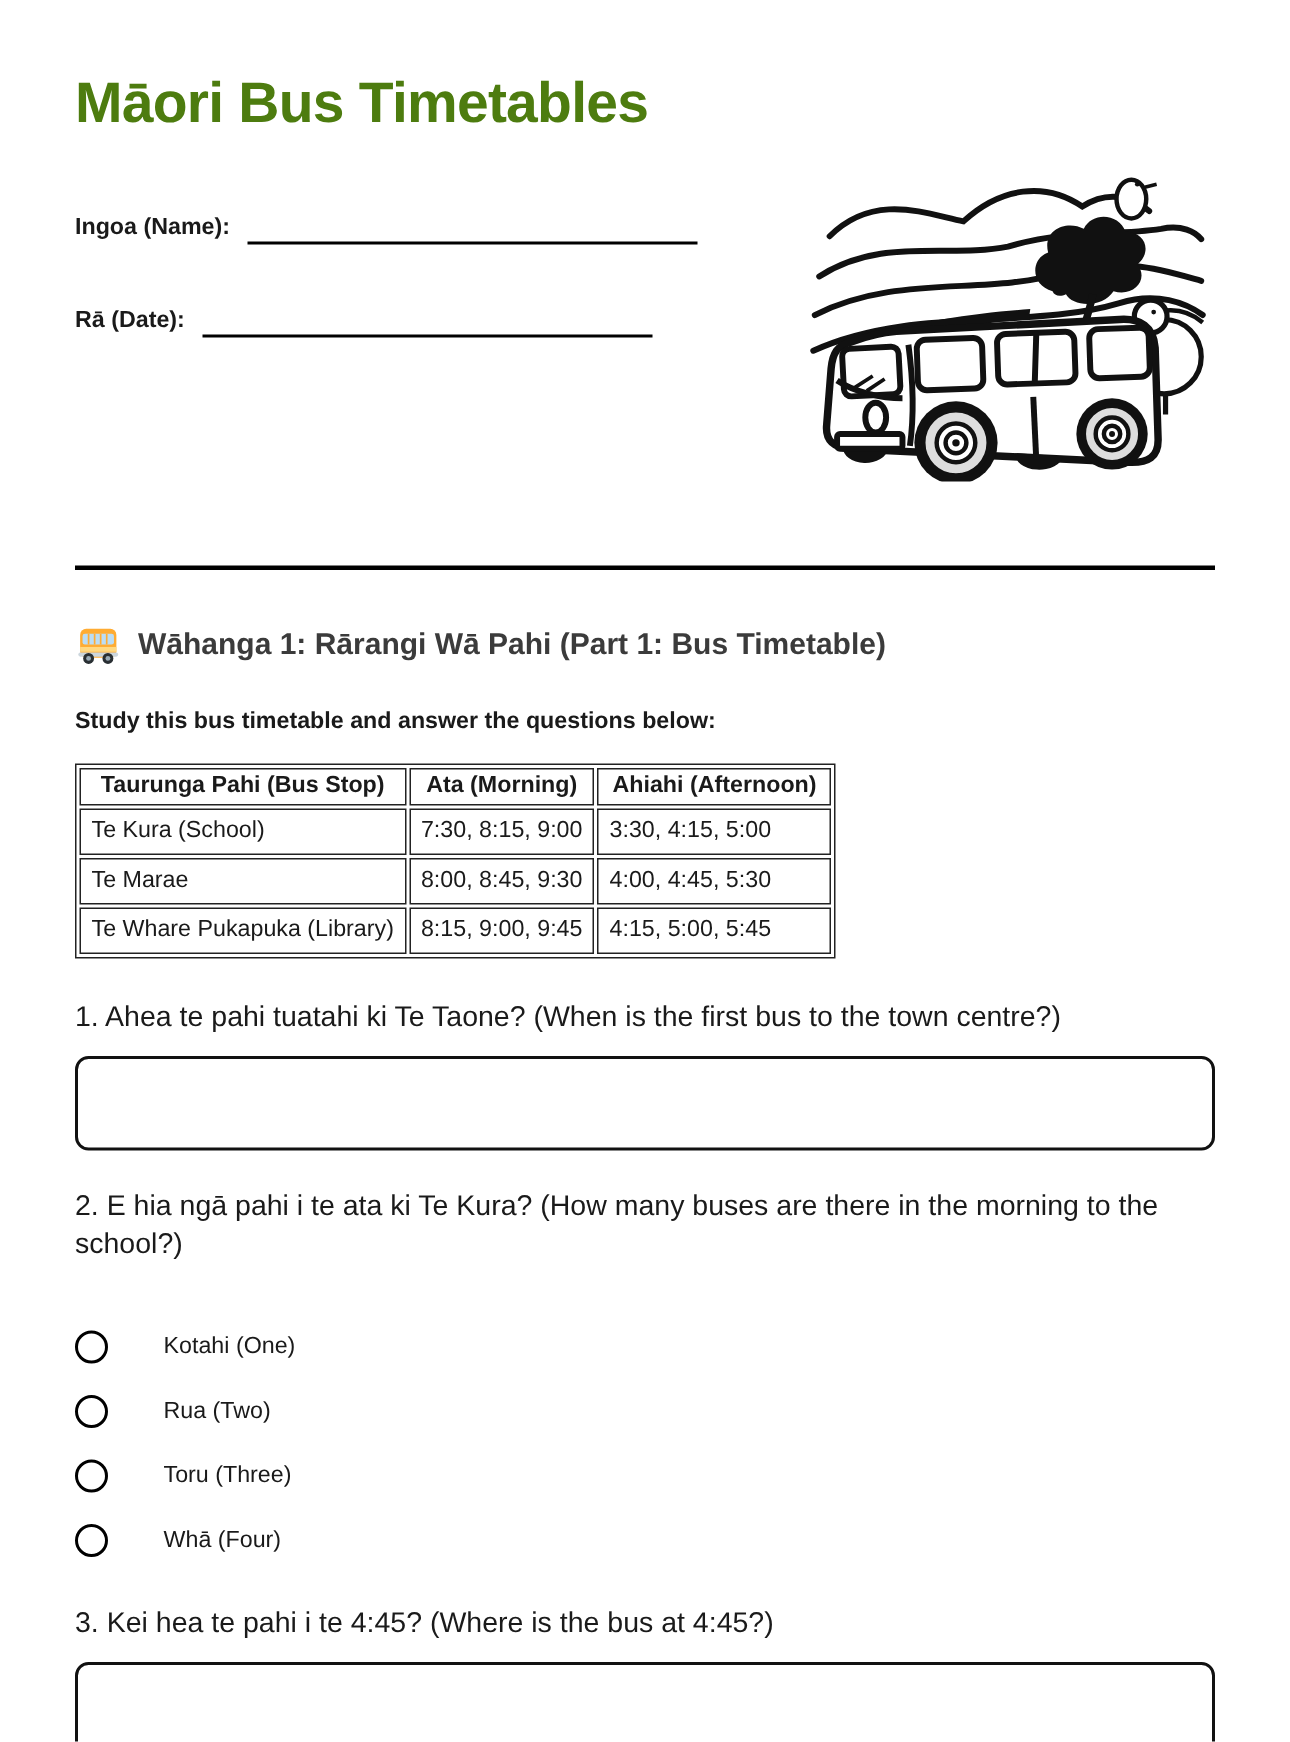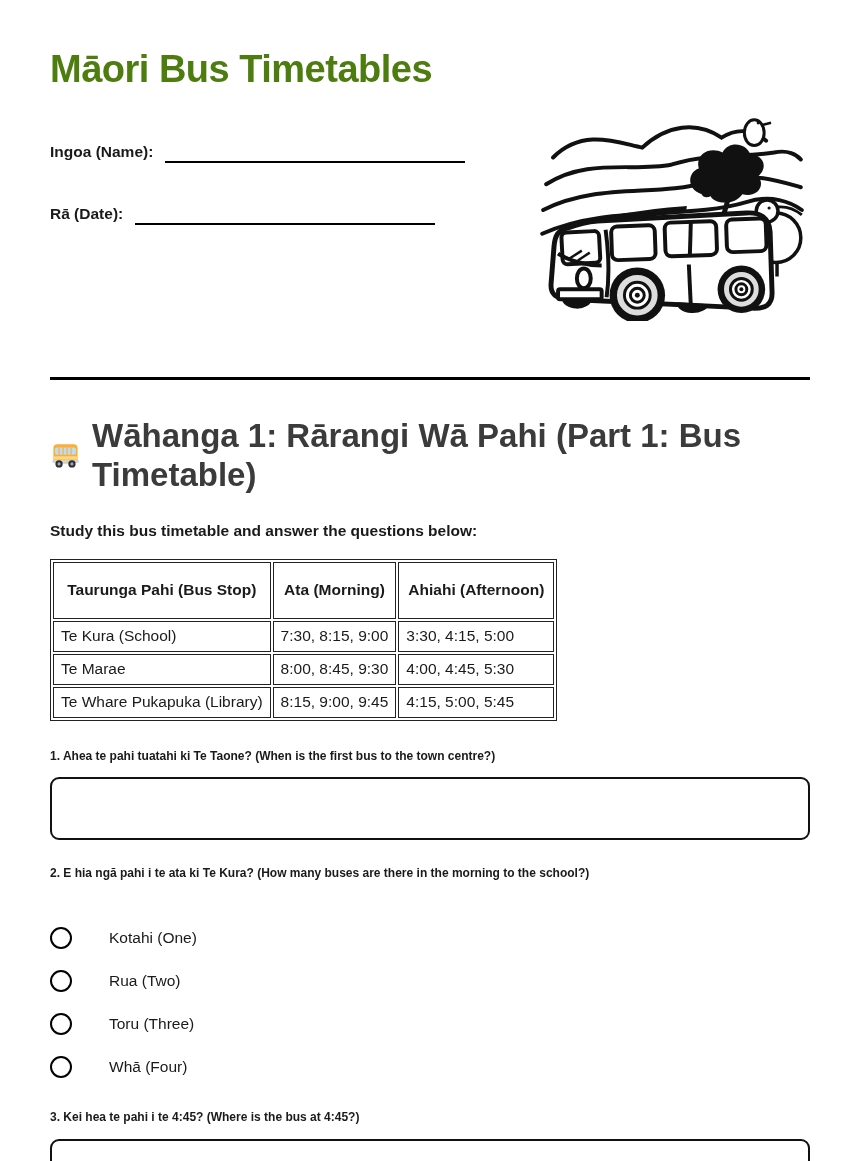--- a/index.html
+++ b/index.html
@@ -22,38 +22,38 @@
   .write-line{
     border-bottom:2px solid #000;width:300px;height:20px;margin-left:12px;
   }
 
   .illustration{position:absolute;left:538px;top:103px;width:268px;height:218px;}
 
   .divider{height:3px;background:#000;border:none;margin:152px 0 0 0;}
 
   .section-heading{
     display:flex;align-items:center;gap:11px;
-    font-size:33px;font-weight:bold;color:#3b3b3b;margin:36px 0 0 0;line-height:1.2;
+    font-size:20px;font-weight:bold;color:#3b3b3b;margin:36px 0 0 0;line-height:1.2;
   }
   .bus-emoji{flex:none;display:inline-flex;}
 
   .intro-text{font-weight:bold;font-size:15.5px;margin-top:27px;}
 
   table.timetable{
     border-collapse:separate;border-spacing:2px;
     border:1px solid #222;margin-top:19px;
   }
   .timetable th,.timetable td{
     border:1px solid #222;font-size:15.5px;line-height:1.35;
     padding:3px 7px;background:#fff;height:23px;vertical-align:middle;
   }
-  .timetable th{font-weight:bold;text-align:center;padding:16px 9px;}
+  .timetable th{font-weight:bold;text-align:center;padding:0 9px;}
   .timetable td{text-align:left;white-space:nowrap;}
 
-  .question{font-weight:bold;font-size:12px;line-height:1.3;}
+  .question{font-weight:normal;font-size:19px;line-height:1.3;}
   .q1{margin-top:28px;}
   .q2{margin-top:26px;}
   .q3{margin-top:32px;}
 
   .answer-box{
     height:59px;border:2px solid #111;border-radius:9px;
     margin-top:13px;background:#fff;
   }
 
   .radio-group{margin-top:44px;}

